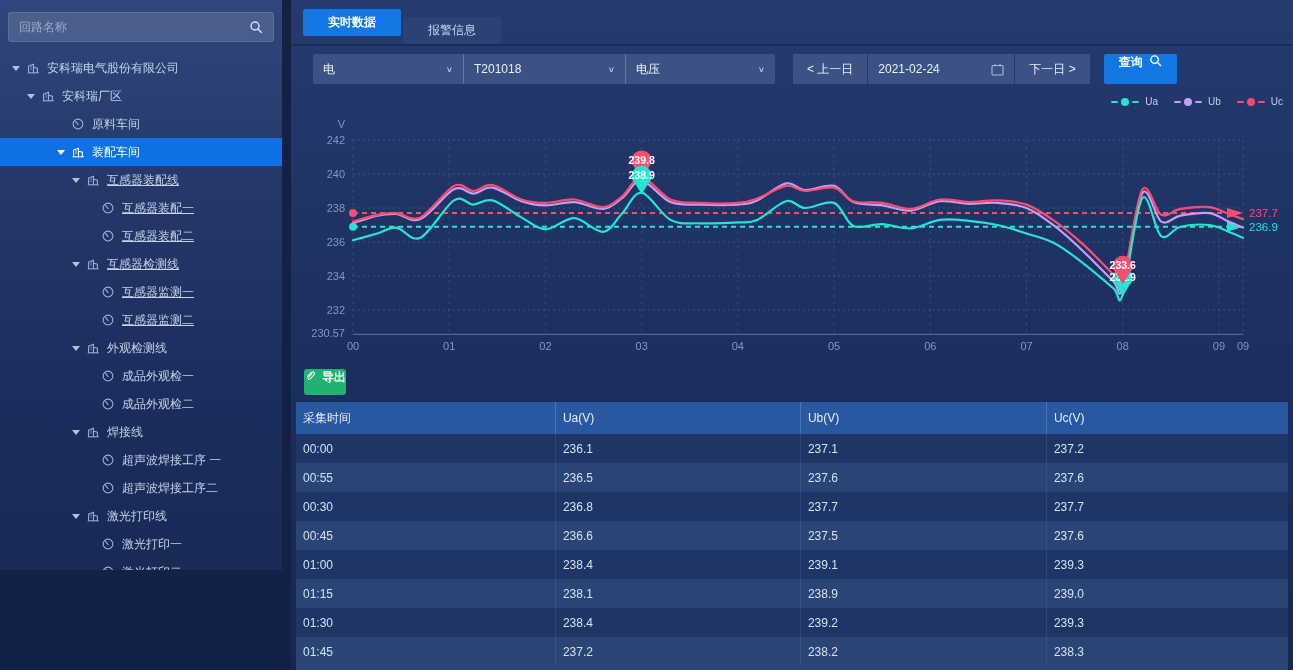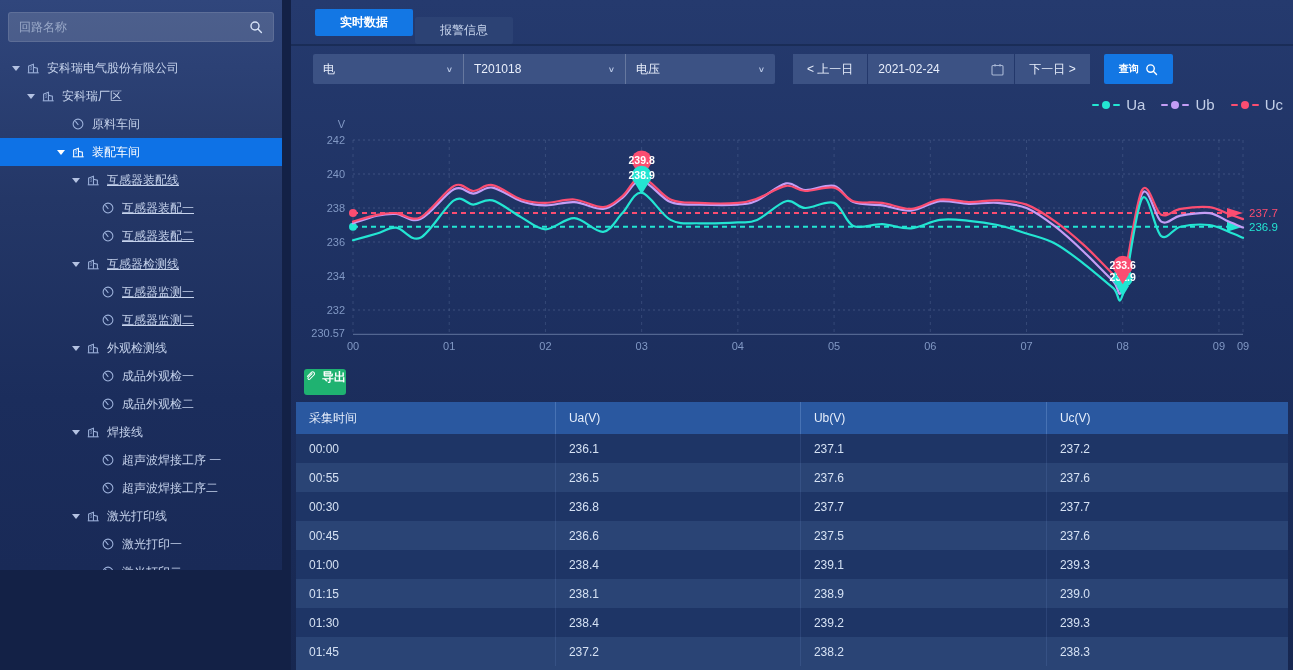--- a/index.html
+++ b/index.html
@@ -24,59 +24,59 @@
   .tree-item .caret { width:14px; flex:0 0 14px; display:flex; align-items:center; }
   .tree-item .caret i { width:0; height:0; border-left:4px solid transparent;
     border-right:4px solid transparent; border-top:5px solid #b4c2e2; display:block; }
   .tree-item.selected .caret i { border-top-color:#fff; }
   .tree-item .ticon { width:15px; flex:0 0 15px; margin-right:6px; display:flex; align-items:center; }
   .tree-item .tlabel.u { text-decoration:underline; }
   
   .gap { flex:0 0 9px; background:#132146; }
   .main { flex:1; min-width:0; display:flex; flex-direction:column;
     background:linear-gradient(180deg,#253a6e 0%,#1d3061 45%,#172750 100%); }
-  .tabbar { flex:0 0 42px; display:flex; align-items:center; padding-left:24px; gap:2px;
+  .tabbar { flex:0 0 42px; display:flex; align-items:center; padding-left:12px; gap:2px;
     border-bottom:2px solid rgba(10,22,50,0.35); }
   .tab { height:27px; display:flex; align-items:center; padding:0 25px; font-size:12px;
     border-radius:2px; cursor:pointer; }
   .tab.active { background:#1377e4; color:#fff; font-weight:bold; }
   .tab.inactive { background:#2c4274; color:#c9d6ee;margin-top:17px; }
   .filterbar { flex:0 0 46px; display:flex; align-items:center; padding-left:22px; }
   .dd-group { display:flex; background:#3c5284; border-radius:2px; height:30px; }
   .dd { display:flex; align-items:center; padding:0 10px; color:#e9effc; font-size:12px; cursor:pointer; }
   .dd.w1 { width:150px; } .dd.w2 { width:162px; } .dd.w3 { width:150px; }
   .dd + .dd { border-left:1px solid rgba(255,255,255,0.22); }
   .chev { margin-left:auto; color:#bccbe8; font-size:10px; transform:scaleY(0.8); }
   .date-group { display:flex; margin-left:18px; height:30px; gap:1px; }
   .dg { background:#3c5284; color:#e9effc; font-size:12px; display:flex; align-items:center; cursor:pointer; }
   .dg.prev, .dg.next { padding:0 14px; }
   .dg.date { width:146px; padding:0 10px; }
   .dg.date .cal { margin-left:auto; opacity:.75; }
   .query-btn { margin-left:14px; height:30px; padding:0 15px; background:#1377e4; color:#fff;
-    font-size:10px; font-weight:bold; display:flex; align-items:center; gap:6px;
+    font-size:12px; font-weight:bold; display:flex; align-items:flex-start; gap:6px;
     border-radius:2px; border:none; cursor:pointer; font-family:inherit; }
   
   .chart-wrap { flex:0 0 272px; position:relative; }
   .legend { position:absolute; top:4px; right:10px; display:flex; gap:16px; align-items:center; }
-  .lg-item { display:flex; align-items:center; gap:3px; font-size:15px; color:#c3cfe8; cursor:pointer; }
+  .lg-item { display:flex; align-items:center; gap:3px; font-size:10px; color:#c3cfe8; cursor:pointer; }
   .lg-line { width:7px; height:2px; border-radius:1px; }
   .lg-dot { width:8px; height:8px; border-radius:50%; }
   .lg-label { margin-left:3px; }
   
   .export-row { flex:0 0 36px; display:flex; align-items:center; padding-left:13px; }
   .export-btn { height:26px; padding:0 0; background:#1fb271; color:#fff; font-size:12px;
     font-weight:bold; display:inline-flex; gap:6px; border:none;
     border-radius:3px; cursor:pointer; font-family:inherit; }
   .table { margin:2px 5px 0 5px; font-size:12px; }
   .trow { display:grid; grid-template-columns:26.2% 24.7% 24.8% 24.3%; align-items:center; }
   .trow.head { height:32px; background:#2a58a0; color:#e6eefb; }
   .trow.body { height:29px; color:#d5e1f3; }
   .trow.dark { background:#1e3566; }
   .trow.light { background:#2a4475; }
-  .trow > div { padding-left:13px; height:100%; display:flex; align-items:center;
+  .trow > div { padding-left:7px; height:100%; display:flex; align-items:center;
     border-right:1px solid rgba(120,150,210,0.16); overflow:hidden; }
   .trow > div:last-child { border-right:none; }
   .trow.head > div { border-right-color:rgba(160,190,240,0.25); }
   svg text { font-family:"Liberation Sans","DejaVu Sans",sans-serif; }
 </style>
 </head>
 <body>
 
 <div class="sidebar">
   <div class="search-box">

